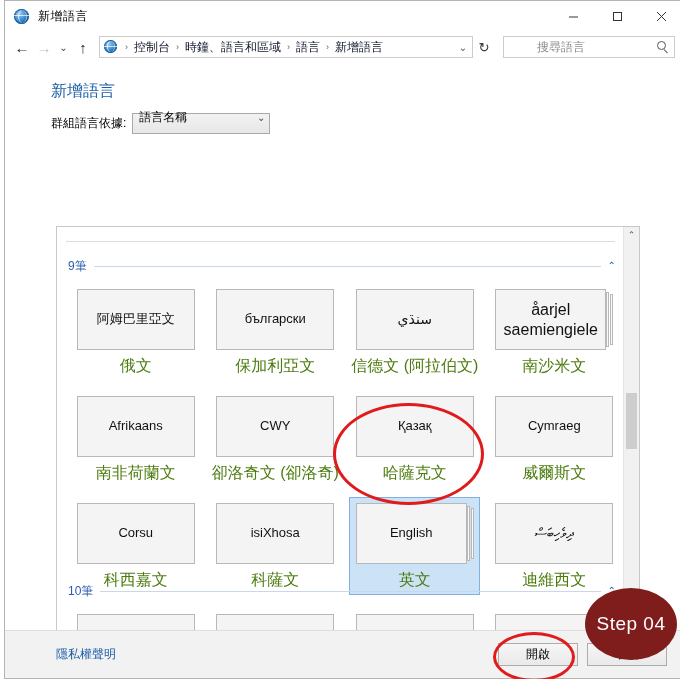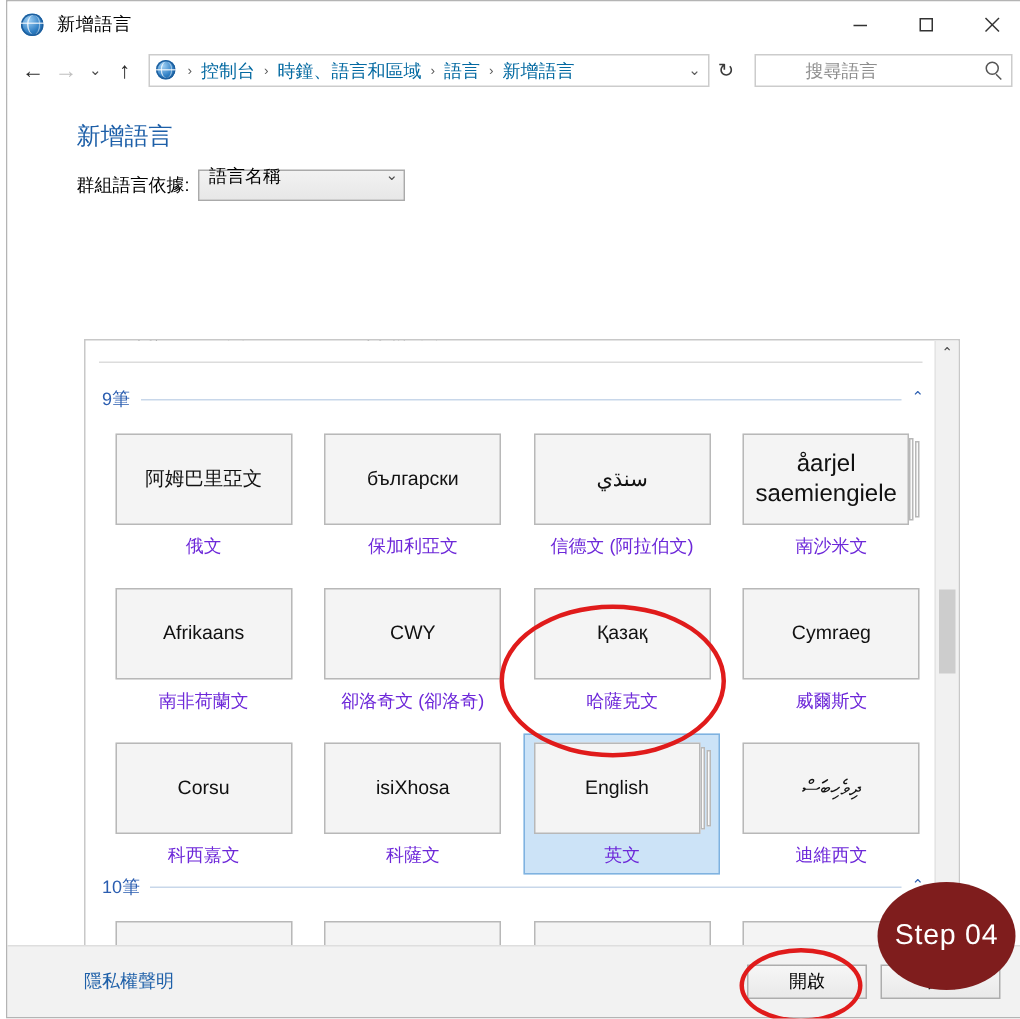--- a/index.html
+++ b/index.html
@@ -119,21 +119,21 @@
   .addr-icon .globe:after { width:6px; height:11px; left:3px; }
   .addr-icon .globe-bar { width: 15px; top:6px; left:0;}
   .crumbs {
     display: flex; align-items: center;
     flex: 1 1 auto;
     overflow: hidden;
     white-space: nowrap;
   }
   .crumb {
     font-size: 12px;
-    color: #0369a1;
+    color: #0f172a;
     padding: 0 2px;
   }
   .csep {
     color: #5a5a5a;
     font-size: 9px;
     padding: 0 4px;
   }
   .addr-chevron {
     flex: 0 0 auto;
     width: 18px; text-align: center;
@@ -334,22 +334,22 @@
     right: -8px; top: 4px;
     width: 3px; height: calc(100% - 8px);
     background: #fafafa;
     border: 1px solid #b8b8b8;
     box-sizing: border-box;
   }
   .tile .rtl { direction: rtl; font-size: 14px; }
   .tile .two { font-size: 16px; }
   .caption {
     margin-top: 6px;
-    font-size: 12px;
-    color: #6d28d9;
+    font-size: 16px;
+    color: #4d7c0f;
     text-align: left;
     white-space: nowrap;
   }
 
   
   .vsb {
     position: absolute;
     right: 0; top: 0;
     width: 16px; height: 100%;
     background: #f1f1f1;

